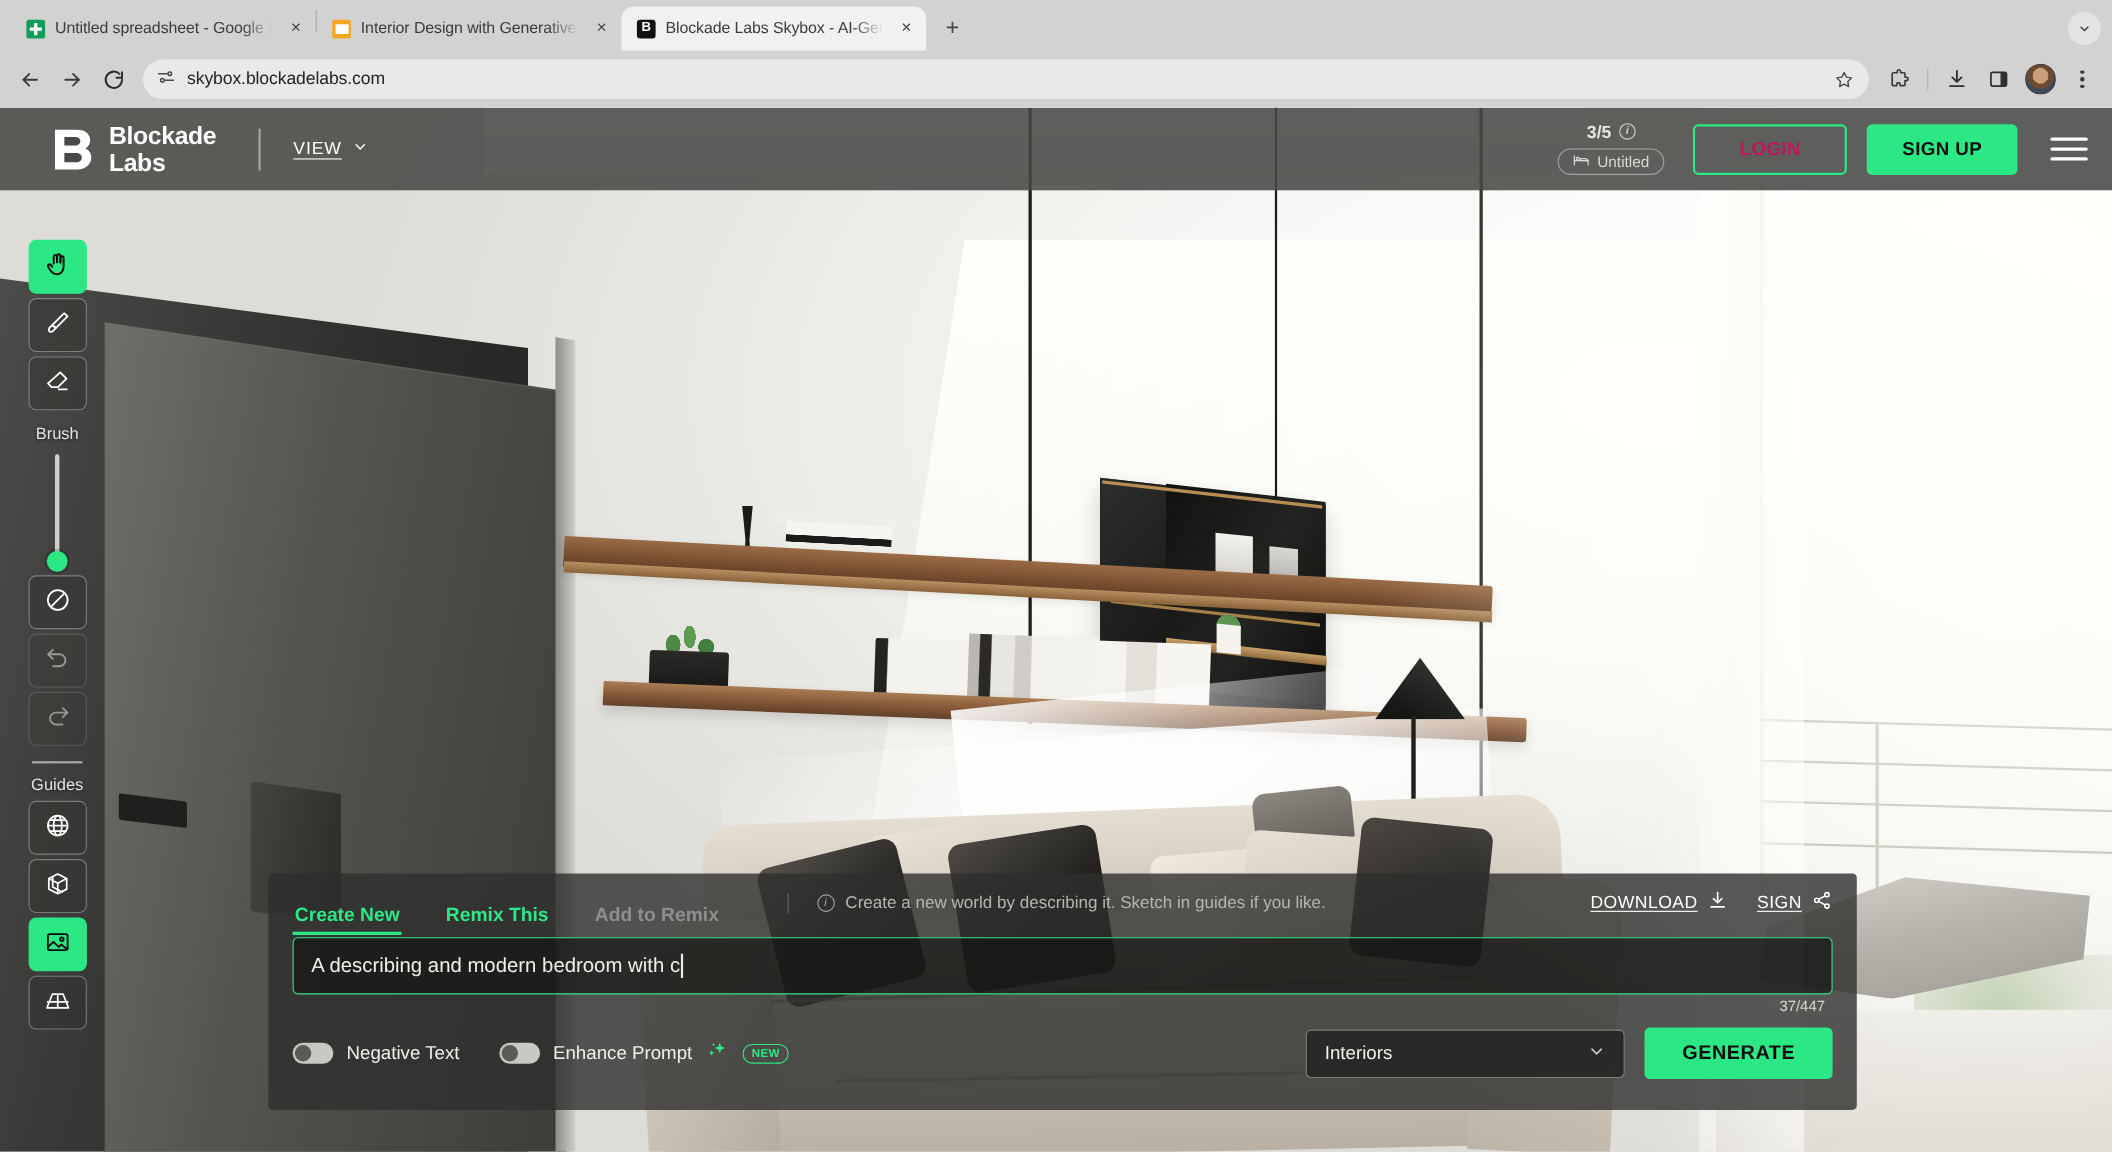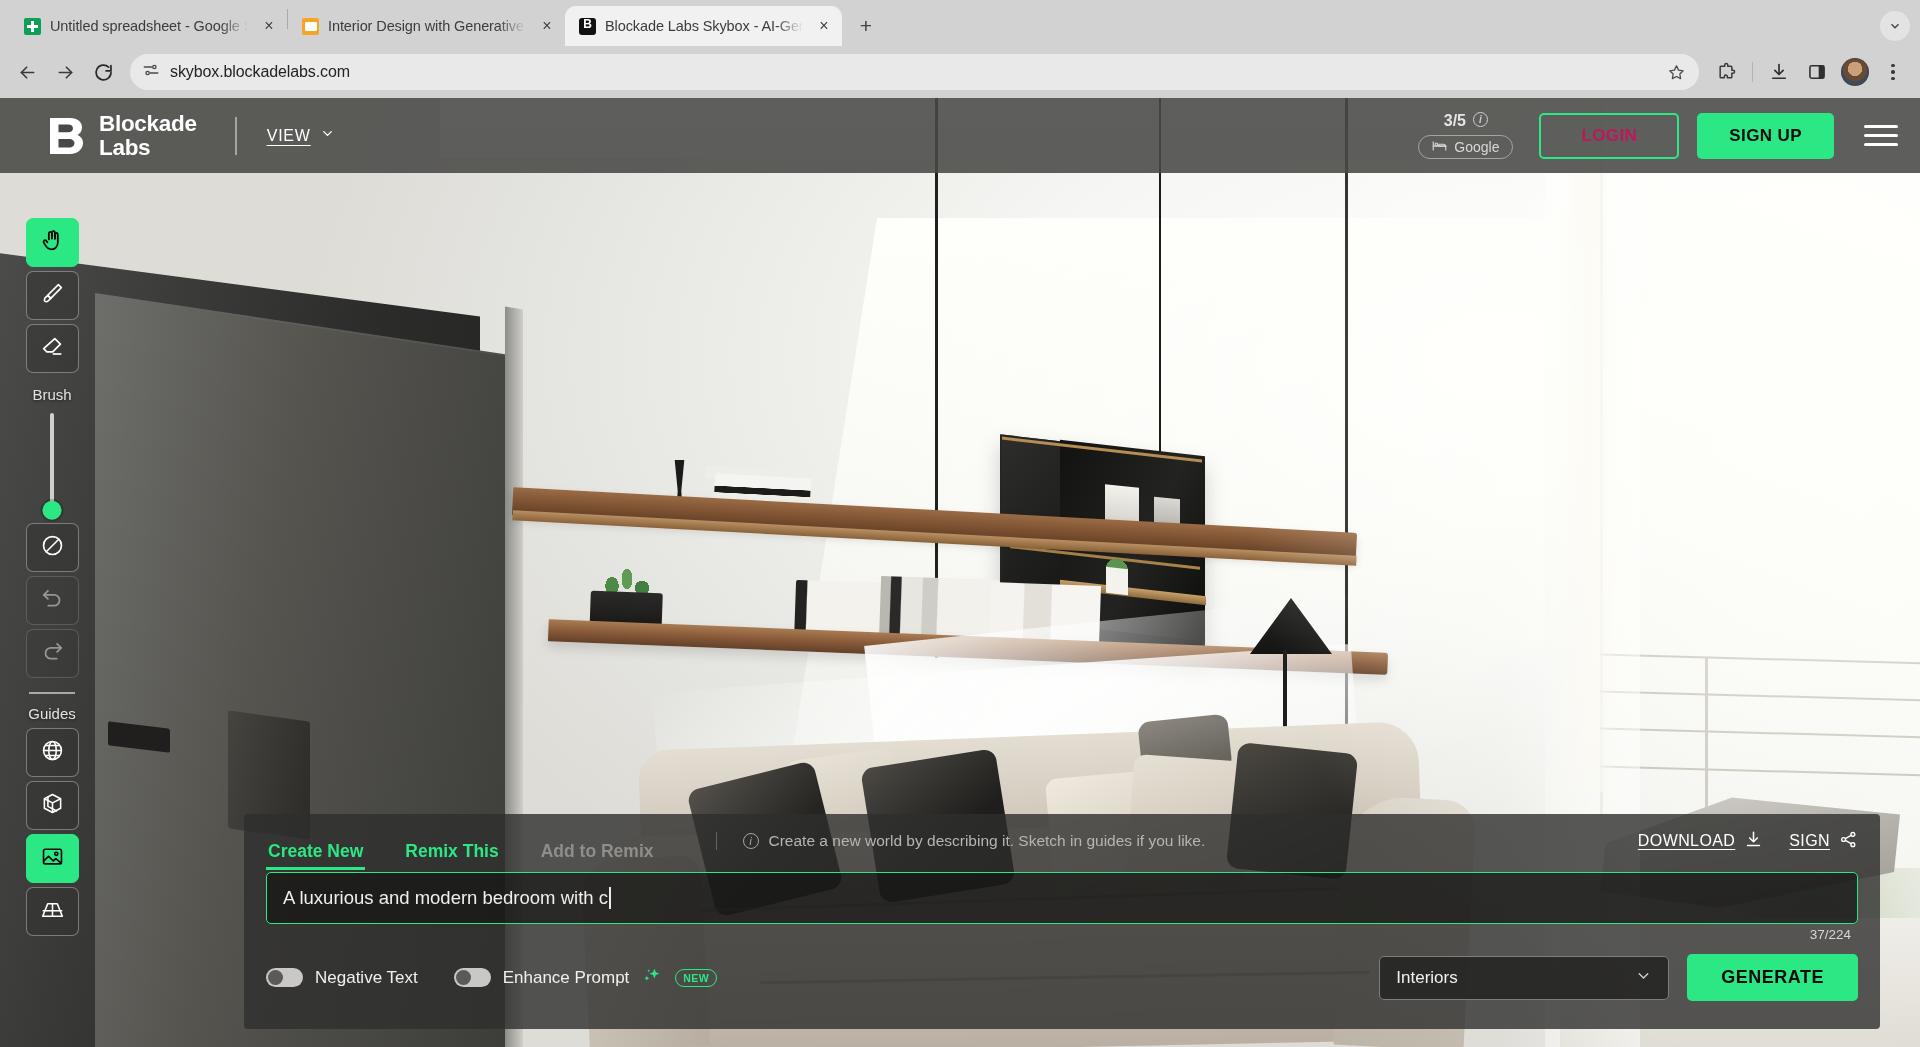--- a/index.html
+++ b/index.html
@@ -474,21 +474,21 @@
   }
   .slider-knob {
     position: absolute; left: 50%; bottom: 0; transform: translate(-50%, 36%);
     width: 19px; height: 19px; border-radius: 50%; background: #2BE884;
     box-shadow: 0 0 0 2px rgba(0,0,0,.18);
   }
   .rail-sep { width: 46px; height: 2px; background: rgba(255,255,255,.55); margin: 10px 0 2px; }
 
   
   .prompt-panel {
-    position: absolute; left: 244px; top: 716px; width: 1636px; height: 215px;
+    position: absolute; left: 244px; top: 696px; width: 1444px; height: 215px;
     background: rgba(46,46,45,.80); border-radius: 4px; z-index: 30;
     padding: 0 22px;
   }
   .pp-tabs { display: flex; align-items: center; height: 58px; gap: 0; position: relative; }
   .pp-tab {
     font-size: 17.5px; font-weight: 700; padding: 0 2px 10px; margin-right: 38px;
     position: relative; color: #2BE884; align-self: flex-end;
   }
   .pp-tab.muted { color: #8e8e8c; }
   .pp-tab.active::after {
@@ -769,21 +769,21 @@
           </div>
           <div class="relaxed-pill">
             <span>
               <svg width="15" height="13" viewBox="0 0 24 20" fill="none" stroke="#d8d8d6" stroke-width="1.8" stroke-linecap="round">
                   <path d="M2 4v13"></path>
                   <path d="M2 11h20v6"></path>
                   <circle cx="7" cy="8" r="2.1"></circle>
                   <path d="M11 11V8h7a4 4 0 0 1 4 3z"></path>
                 </svg>
             </span>
-            <span>Google</span>
+            <span>Untitled</span>
           </div>
         </div>
 
         <button class="btn-login">LOGIN</button>
         <button class="btn-signup">SIGN UP</button>
         <div class="burger">
             <i></i>
             <i></i>
             <i></i>
           </div>
@@ -932,23 +932,23 @@
                   <circle cx="5.8" cy="12" r="2.4"></circle>
                   <path d="M8 10.8l7.3-4"></path>
                   <path d="M8 13.2l7.3 4"></path>
                 </svg>
             </span>
           </div>
         </div>
       </div>
 
       <div class="pp-input" title="Describe your world...">
-        <span class="pp-input-text">A luxurious and modern bedroom with c</span>
+        <span class="pp-input-text">A describing and modern bedroom with c</span>
           <span class="caret"></span>
-        <span class="pp-count">37/224</span>
+        <span class="pp-count">37/447</span>
       </div>
 
       <div class="pp-bottom">
         <div class="toggle-row">
           <span class="toggle">
               <i></i>
             </span>
           <span class="toggle-label">Negative Text</span>
         </div>
 

